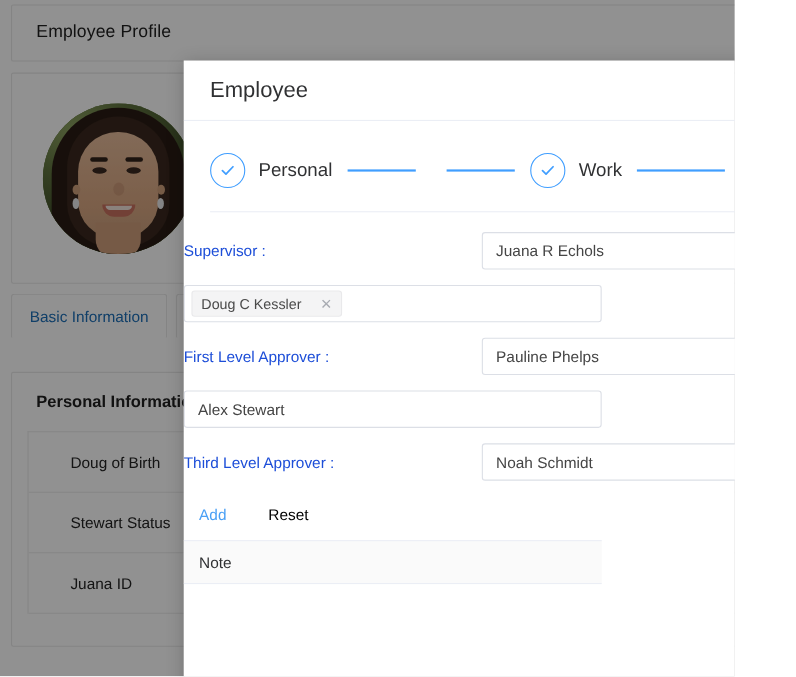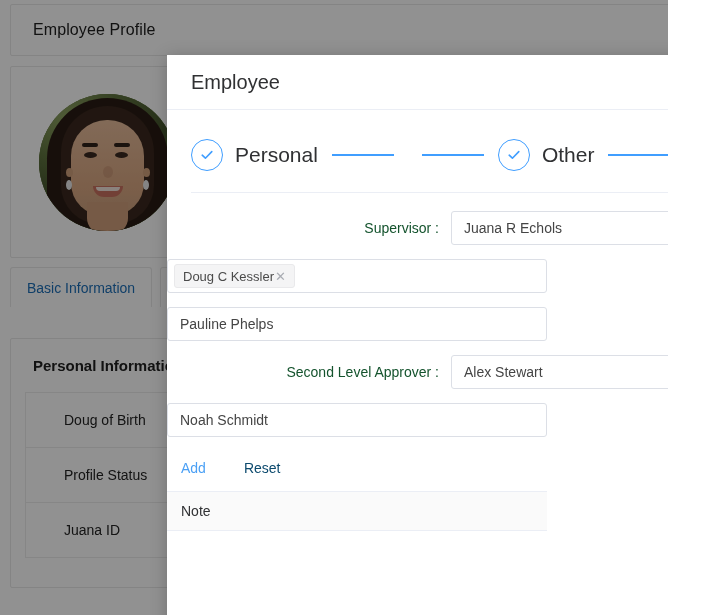--- a/index.html
+++ b/index.html
@@ -253,21 +253,21 @@
     width: 32px; height: 32px;
     border-radius: 50%;
     border: 1.5px solid #409eff;
     display: flex;
     align-items: center;
     justify-content: center;
     flex: 0 0 auto;
   }
   .step-circle svg { display: block; }
   .step-label {
-    font-size: 21px;
+    font-size: 17px;
     color: #303133;
     margin-left: 12px;
     white-space: nowrap;
   }
   .step-line {
     height: 2px;
     background: #409eff;
     width: 62px;
     margin: 0 14px;
     flex: 0 0 auto;
@@ -288,27 +288,25 @@
   }
   .form-item {
     display: flex;
     align-items: flex-start;
     margin-bottom: 14px;
     min-height: 34px;
   }
   .form-label {
     width: 271px;
     flex: 0 0 271px;
-    text-align: right;
     padding-right: 12px;
     font-size: 14px;
-    color: #14532d;
+    color: #1d4ed8;
     line-height: 34px;
     white-space: nowrap;
-    margin-left: 13px;
   }
   .form-control {
     flex: 1 1 auto;
     min-width: 0;
   }
   .input {
     width: 380px;
     height: 34px;
     border: 1px solid #dcdfe6;
     border-radius: 3px;
@@ -318,21 +316,21 @@
     padding: 0 12px;
     font-size: 14px;
     color: #454545;
   }
   .input.tag-input {
     padding: 0 6px;
   }
   .tag {
     display: inline-flex;
     align-items: center;
-    gap: 1px;
+    gap: 17px;
     height: 24px;
     padding: 0 8px;
     background: #f4f4f5;
     border: 1px solid #e9e9eb;
     border-radius: 3px;
     font-size: 13px;
     color: #4a4a4a;
   }
   .tag-close {
     color: #a8abb2;
@@ -350,21 +348,21 @@
   }
   .link-btn {
     font-size: 14px;
     cursor: pointer;
     background: none;
     border: none;
     padding: 0;
     font-family: inherit;
   }
   .link-add { color: #4ba0f5; }
-  .link-reset { color: #0c4a6e; }
+  .link-reset { color: #000000; }
 
   .notes-table {
     width: 380px;
     margin-top: 6px;
   }
   .notes-head {
     height: 40px;
     background: #fafafa;
     border-top: 1px solid #ebeef5;
     border-bottom: 1px solid #ebeef5;
@@ -415,21 +413,21 @@
       </div>
     </div>
 
     <div class="card info-card">
       <div class="info-card-title">Personal Information</div>
       <div class="info-table">
         <div class="info-row">
           <span>Doug of Birth</span>
         </div>
         <div class="info-row">
-          <span>Profile Status</span>
+          <span>Stewart Status</span>
         </div>
         <div class="info-row">
           <span>Juana ID</span>
         </div>
       </div>
     </div>
   </div>
 
   <div class="backdrop"></div>
 
@@ -456,21 +454,21 @@
 
 
         <div class="step-line"></div>
 
         <div class="step">
           <div class="step-circle">
             <svg width="16" height="16" viewBox="0 0 16 16" aria-hidden="true">
               <path d="M3.2 8.2 L6.4 11.2 L12.8 4.6" fill="none" stroke="#409EFF" stroke-width="1.6" stroke-linecap="round" stroke-linejoin="round"></path>
             </svg>
           </div>
-          <div class="step-label">Other</div>
+          <div class="step-label">Work</div>
         </div>
 
         <div class="step-line tail"></div>
       </div>
 
       <div class="steps-divider"></div>
 
       <div class="form">
 
         <div class="form-item">
@@ -485,33 +483,34 @@
             <div class="input tag-input">
               <span class="tag">
                 <span>Doug C Kessler</span>
                 <span class="tag-close">✕</span>
               </span>
             </div>
           </div>
         </div>
 
         <div class="form-item">
+          <div class="form-label">First Level Approver :</div>
           <div class="form-control">
             <div class="input">Pauline Phelps</div>
           </div>
         </div>
 
         <div class="form-item">
-          <div class="form-label">Second Level Approver :</div>
           <div class="form-control">
             <div class="input">Alex Stewart</div>
           </div>
         </div>
 
         <div class="form-item">
+          <div class="form-label">Third Level Approver :</div>
           <div class="form-control">
             <div class="input">Noah Schmidt</div>
           </div>
         </div>
 
         <div class="form-item">
           <div class="form-control">
             <div class="notes-actions">
               <button class="link-btn link-add">Add</button>
               <button class="link-btn link-reset">Reset</button>

